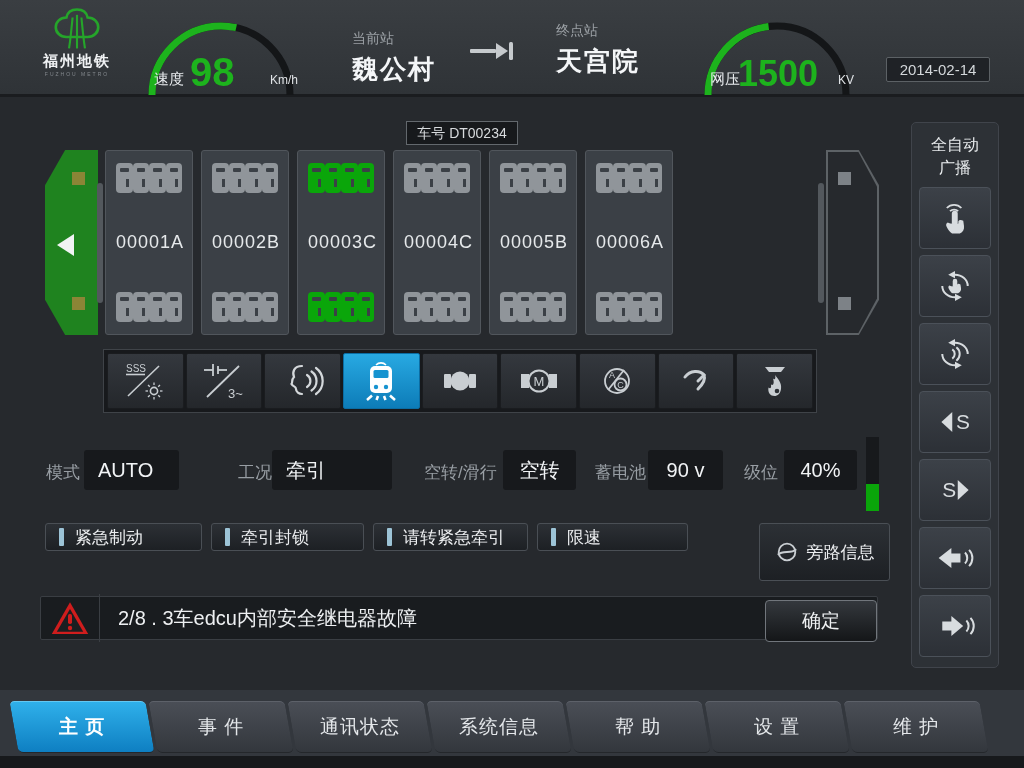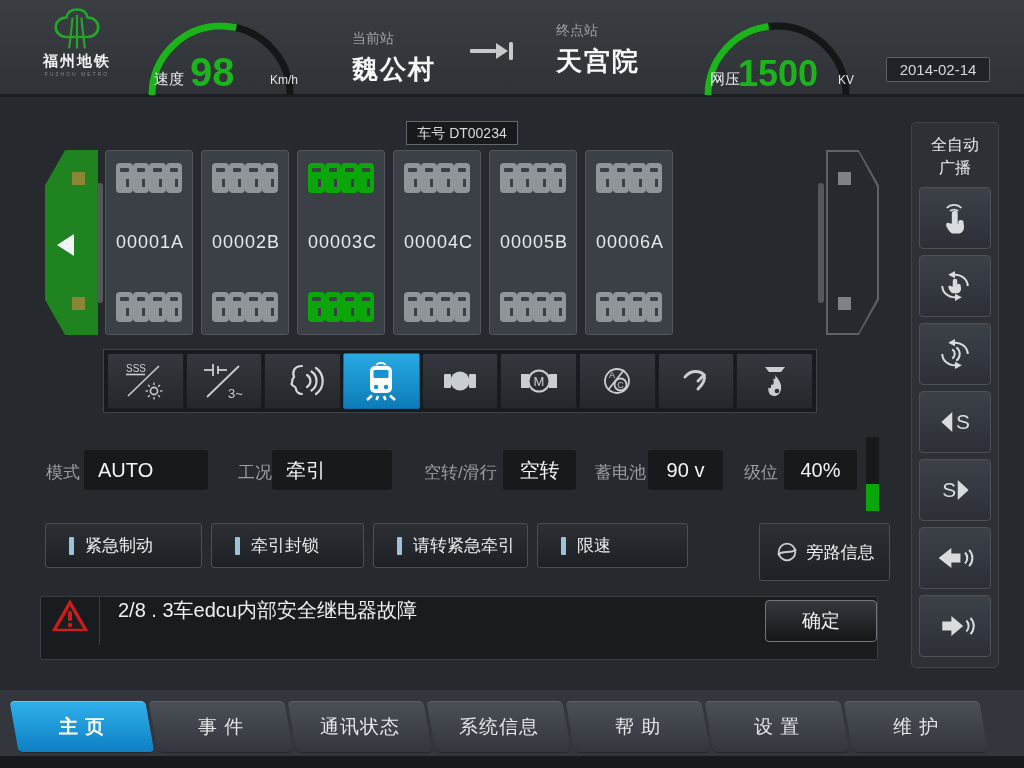--- a/index.html
+++ b/index.html
@@ -68,33 +68,33 @@
   
   .s-label { position:absolute; top:461px; color:#989ea4; font-size:17px; }
   .s-box { position:absolute; top:450px; height:40px; line-height:40px; background:#17191c; border-radius:3px;
            color:#f2f4f6; font-size:20px; }
   .s-box.pad { padding-left:14px; } .s-box.ctr { text-align:center; }
   .level-bar { position:absolute; left:866px; top:437px; width:13px; height:74px; background:#17191c; }
   .level-fill { position:absolute; left:0; right:0; bottom:0; background:#0aa50a; }
 
   
   .alerts { position:absolute; left:45px; top:523px; display:flex; gap:9px; }
-  .alert-btn { height:45px; background:linear-gradient(#2c3035,#1d2024); border:1px solid #4a4f55; border-radius:3px;
-               display:flex; align-items:center; padding-left:23px; gap:11px; cursor:pointer; }
+  .alert-btn { height:28px; background:linear-gradient(#2c3035,#1d2024); border:1px solid #4a4f55; border-radius:3px;
+               display:flex; align-items:center; padding-left:13px; gap:11px; cursor:pointer; }
   .alert-btn:nth-child(1){ width:157px; } .alert-btn:nth-child(2){ width:153px; }
   .alert-btn:nth-child(3){ width:155px; } .alert-btn:nth-child(4){ width:151px; }
   .tick { width:5px; height:18px; background:#9cc3d6; border-radius:1px; }
   .alert-label { color:#eceef0; font-size:17px; }
   .bypass-btn { position:absolute; left:747px; top:523px; width:131px; height:58px;
                 background:linear-gradient(#2c3035,#1d2024); border:1px solid #4a4f55; border-radius:3px;
                 display:flex; align-items:center; justify-content:center; gap:8px; color:#eceef0; font-size:17px; cursor:pointer;margin-left:12px; }
 
   
-  .alarm-bar { position:absolute; left:40px; top:596px; width:838px; height:64px; background:#191c1f;
-               border:1px solid #3a3e43; border-radius:2px; display:flex; align-items:flex-start; }
+  .alarm-bar { position:absolute; left:40px; top:596px; width:838px; height:44px; background:#191c1f;
+               border:1px solid #3a3e43; border-radius:2px; display:flex; align-items:center; }
   .alarm-icon-cell { width:58px; display:flex; justify-content:center; }
   .alarm-sep { width:1px; height:48px; background:#3a3e43; }
   .alarm-msg { margin-left:18px; color:#eef0f2; font-size:20px; }
   .confirm-btn { position:absolute; left:724px; top:3px; width:112px; height:42px;
                  background:linear-gradient(#34383d,#141618); border:1px solid #71767c; border-radius:4px;
                  color:#eef0f2; font-size:19px; cursor:pointer; }
 
   
   .sidebar { position:absolute; left:911px; top:122px; width:88px; height:546px; background:#2d3136;
              border:1px solid #40444b; border-radius:5px; display:flex; flex-direction:column; align-items:center; padding-top:10px; }
@@ -386,21 +386,21 @@
           <g fill="#c9ced2">
             <path d="M12,6 L32,6 L28,11 L16,11 Z"></path>
             <path d="M22,14 C25,18 29,22 28,28 C27.5,32.5 24.5,35 21.5,35 C17.5,35 14.5,31.5 15.5,26.5 C17,28 18.5,27.5 18,23.5 C20.5,25 21.5,22 20,17.5 C22,19.5 23,17 22,14 Z"></path>
             <circle cx="24" cy="30" r="2.3" fill="#2b2f34"></circle>
           </g>
         </svg>
       </div>
     </div>
 
   <span class="s-label" style="left:46px">模式</span>
-  <div class="s-box pad" style="left:84px; width:124px">AUTO</div>
+  <div class="s-box pad" style="left:84px; width:95px">AUTO</div>
   <span class="s-label" style="left:238px">工况</span>
   <div class="s-box pad" style="left:272px; width:120px">牵引</div>
   <span class="s-label" style="left:424px">空转/滑行</span>
   <div class="s-box ctr" style="left:503px; width:73px">空转</div>
   <span class="s-label" style="left:595px">蓄电池</span>
   <div class="s-box ctr" style="left:648px; width:75px">90 v</div>
   <span class="s-label" style="left:744px">级位</span>
   <div class="s-box ctr" style="left:784px; width:73px">40%</div>
   <div class="level-bar">
     <div class="level-fill" id="level-fill" style="height: 36%;"></div>

